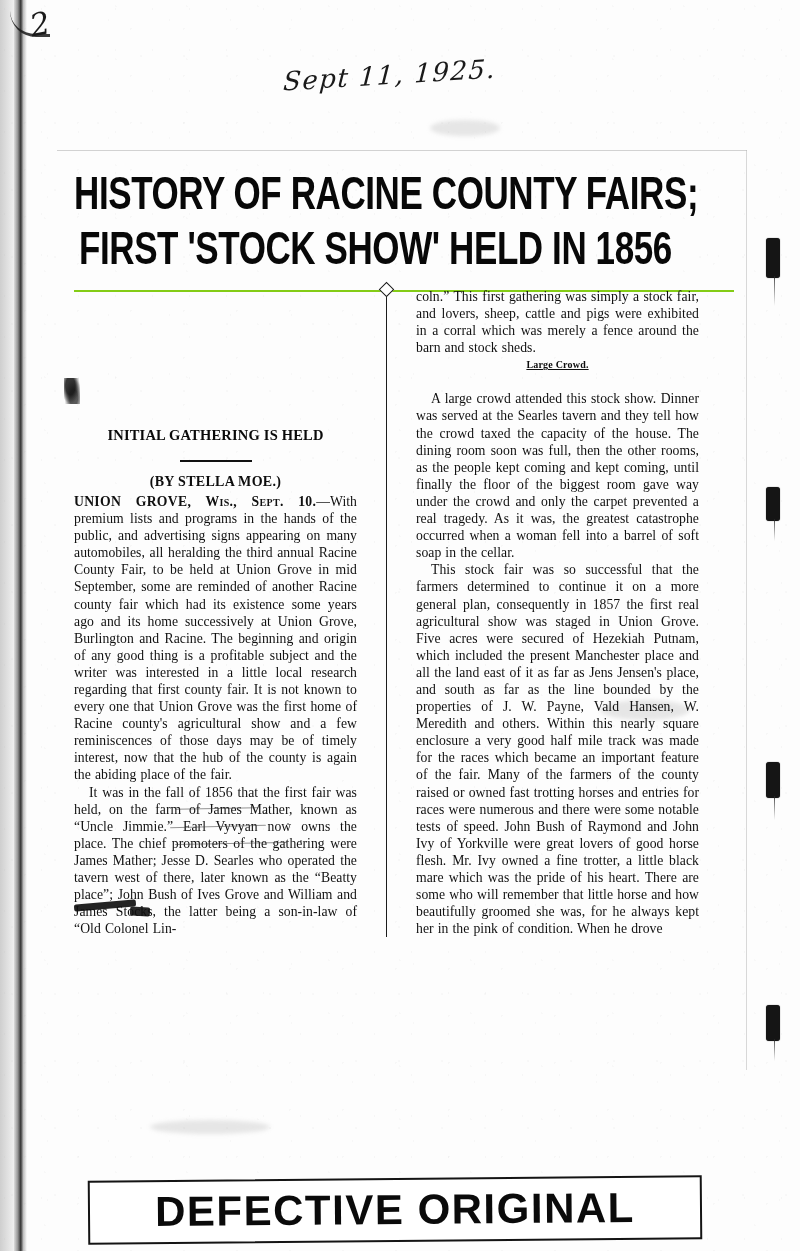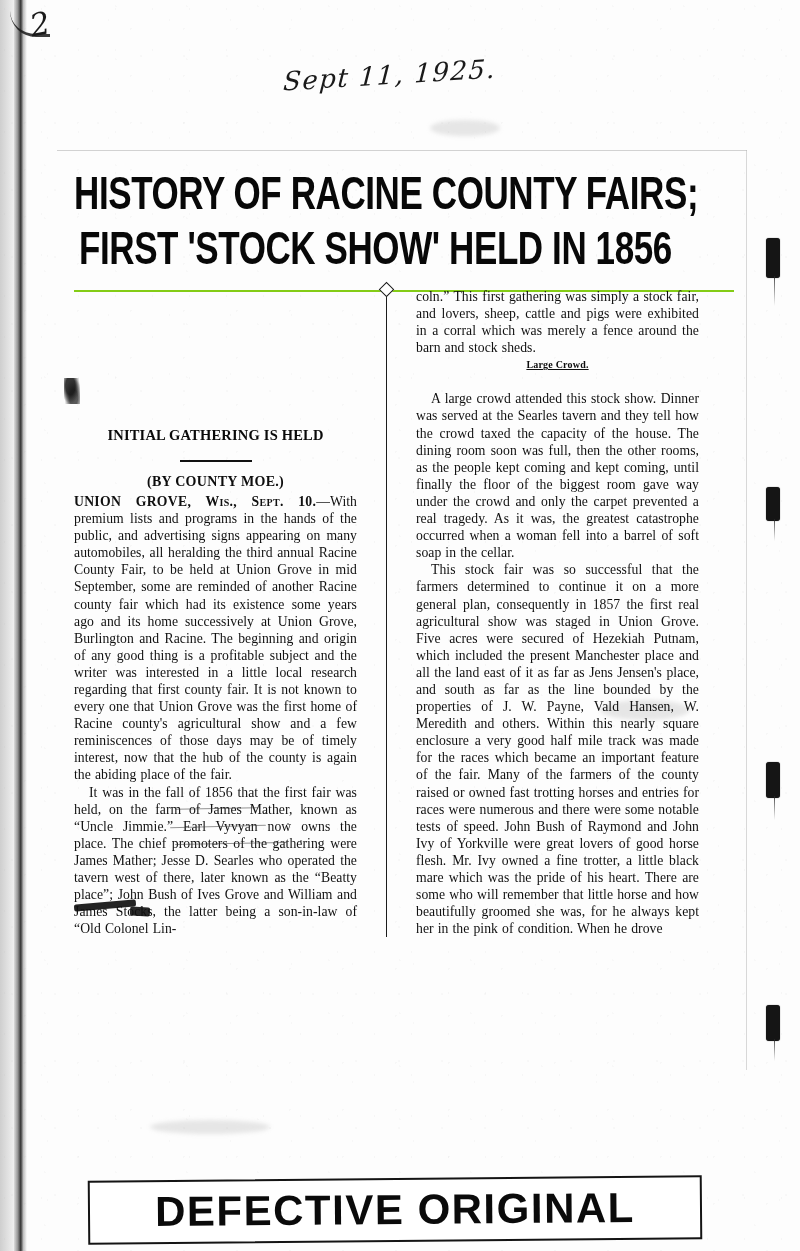--- a/index.html
+++ b/index.html
@@ -322,21 +322,21 @@
 <div id="columns">
 
   <div class="column" id="column-left">
 
     <div id="deck">
       <span class="deck-line">INITIAL GATHERING IS HELD</span>
     </div>
 
     <div id="deck-rule"></div>
 
-    <div id="byline">(BY COUNTY MOE.)</div>
+    <div id="byline">(BY STELLA MOE.)</div>
 
     <p class="body-par">
       <span class="lead-in">UNION GROVE, Wis., Sept. 10.</span><span>—With premium lists and programs in the hands of the public, and advertising signs appearing on many automobiles, all heralding the third annual Racine County Fair, to be held at Union Grove in mid September, some are reminded of another Racine county fair which had its existence some years ago and its home successively at Union Grove, Burlington and Racine. The beginning and origin of any good thing is a profitable subject and the writer was interested in a little local research regarding that first county fair. It is not known to every one that Union Grove was the first home of Racine county's agricultural show and a few reminiscences of those days may be of timely interest, now that the hub of the county is again the abiding place of the fair.</span>
     </p>
 
 
     <p class="body-par indent">It was in the fall of 1856 that the first fair was held, on the farm of James Mather, known as “Uncle Jimmie.” Earl Vyvyan now owns the place. The chief promoters of the gathering were James Mather; Jesse D. Searles who operated the tavern west of there, later known as the “Beatty place”; John Bush of Ives Grove and William and James Stocks, the latter being a son-in-law of “Old Colonel Lin-</p>
   </div>
 
   <div id="column-divider">

